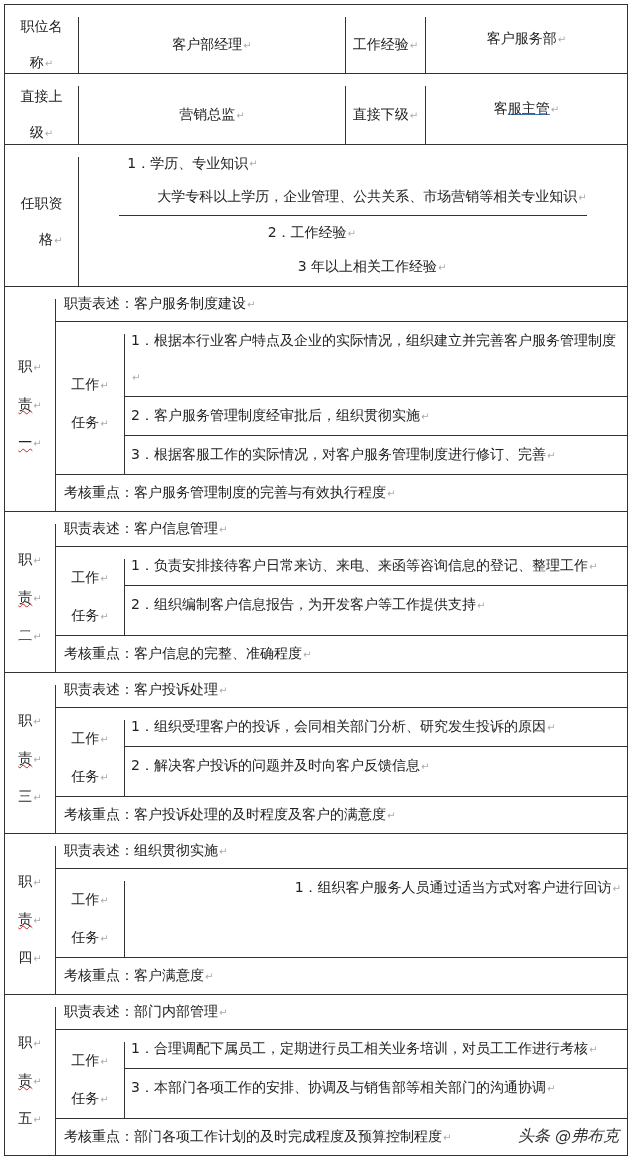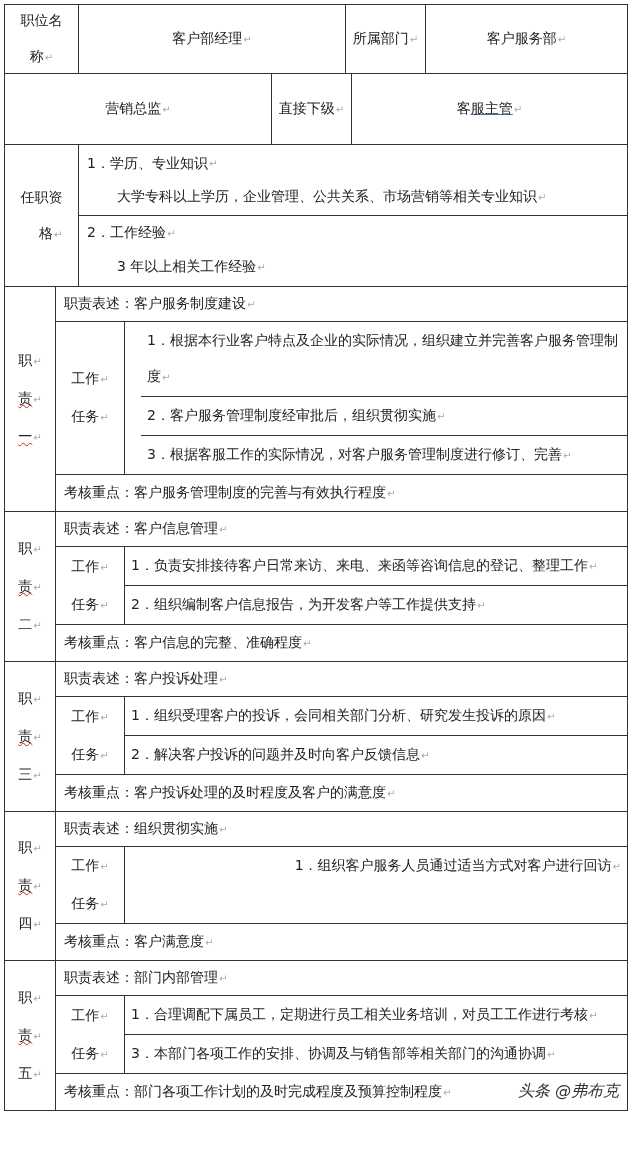--- a/index.html
+++ b/index.html
@@ -3,21 +3,21 @@
 <meta charset="utf-8">
 <style>
   html, body { margin:0; padding:0; background:#ffffff; }
   body { width:640px; height:1175px; position:relative; overflow:hidden;
          font-family:"DejaVu Sans","Liberation Sans",sans-serif; color:#222; font-size:14px; }
   .doc { position:absolute; left:4px; top:4px; width:624px; }
   .row { position:relative; border:1px solid #333; border-top:none; box-sizing:border-box; display:flex; }
   .row.first { border-top:1px solid #333; }
   .cell { box-sizing:border-box; position:relative; display:flex; align-items:center; }
   .vcenter { justify-content:center; text-align:center; }
-  .br { border-right:1px solid #333; }
+  .br { border-right:1px solid #333;margin-top:12px; }
   .lbl { line-height:36px; }
   .pm { color:#aaa; font-size:10px; margin-left:1px; }
   .u { text-decoration:underline; text-decoration-color:#3a6fb0; }
   .squig { text-decoration:underline wavy #d02020; text-decoration-thickness:1px; }
   .stack { display:flex; flex-direction:column; }
   .line { padding-left:8px; display:flex; align-items:center; }
   .subrow { border-bottom:1px solid #333; box-sizing:border-box; }
   .subrow:last-child { border-bottom:none; }
   .tasktext { padding:0 6px; line-height:36px; }
   .watermark { position:absolute; right:8px; color:#333; font-size:16px; font-style:italic; }
@@ -32,30 +32,36 @@
       <div class="stack lbl">
         <span>职位名</span>
         <span><span>称</span><span class="pm">↵</span></span>
       </div>
     </div>
     <div class="cell vcenter br" style="width:267px;">
       <span>客户部经理</span>
         <span class="pm">↵</span>
     </div>
     <div class="cell vcenter br" style="width:80px;">
-      <span>所属部门</span>
+      <span>工作经验</span>
         <span class="pm">↵</span>
     </div>
     <div class="cell vcenter" style="flex:1;">
       <span>客户服务部</span>
         <span class="pm">↵</span>
     </div>
   </div>
 
   <div class="row" style="height:71px;">
+    <div class="cell vcenter br" style="width:74px;">
+      <div class="stack lbl">
+        <span>直接上</span>
+        <span><span>级</span><span class="pm">↵</span></span>
+      </div>
+    </div>
     <div class="cell vcenter br" style="width:267px;">
       <span>营销总监</span>
         <span class="pm">↵</span>
     </div>
     <div class="cell vcenter br" style="width:80px;">
       <span>直接下级</span>
         <span class="pm">↵</span>
     </div>
     <div class="cell vcenter" style="flex:1;">
       <span>客</span>
@@ -64,21 +70,21 @@
     </div>
   </div>
 
   <div class="row" style="height:142px;">
     <div class="cell vcenter br" style="width:74px;text-align:right;">
       <div class="stack lbl">
         <span>任职资</span>
         <span><span>格</span><span class="pm">↵</span></span>
       </div>
     </div>
-    <div class="stack" style="flex:1;">
+    <div class="stack" style="flex:1;align-items:center;">
       <div class="subrow" style="height:71px; padding-top:2px;">
         <div class="line" style="height:33px;">
             <span>1．学历、专业知识</span>
             <span class="pm">↵</span>
           </div>
         <div class="line" style="height:34px; padding-left:38px;">
             <span>大学专科以上学历，企业管理、公共关系、市场营销等相关专业知识</span>
             <span class="pm">↵</span>
           </div>
       </div>
@@ -110,21 +116,21 @@
             <span class="desc">客户服务制度建设</span>
             <span class="pm">↵</span>
       </div>
       <div class="subrow" style="display:flex;">
         <div class="cell vcenter br" style="width:69px;">
           <div class="stack lbl">
             <span><span>工作</span><span class="pm">↵</span></span>
             <span><span>任务</span><span class="pm">↵</span></span>
           </div>
         </div>
-        <div class="stack tasks" style="flex:1;margin-left:16px;">
+        <div class="stack tasks" style="flex:1;">
               <div class="subrow tasktext"><span>1．根据本行业客户特点及企业的实际情况，组织建立并完善客户服务管理制度</span><span class="pm">↵</span></div>
               <div class="subrow tasktext"><span>2．客户服务管理制度经审批后，组织贯彻实施</span><span class="pm">↵</span></div>
               <div class="subrow tasktext"><span>3．根据客服工作的实际情况，对客户服务管理制度进行修订、完善</span><span class="pm">↵</span></div>
             </div>
       </div>
       <div class="line" style="height:36px;">
         <span>考核重点：</span>
             <span class="focus">客户服务管理制度的完善与有效执行程度</span>
             <span class="pm">↵</span>
       </div>

